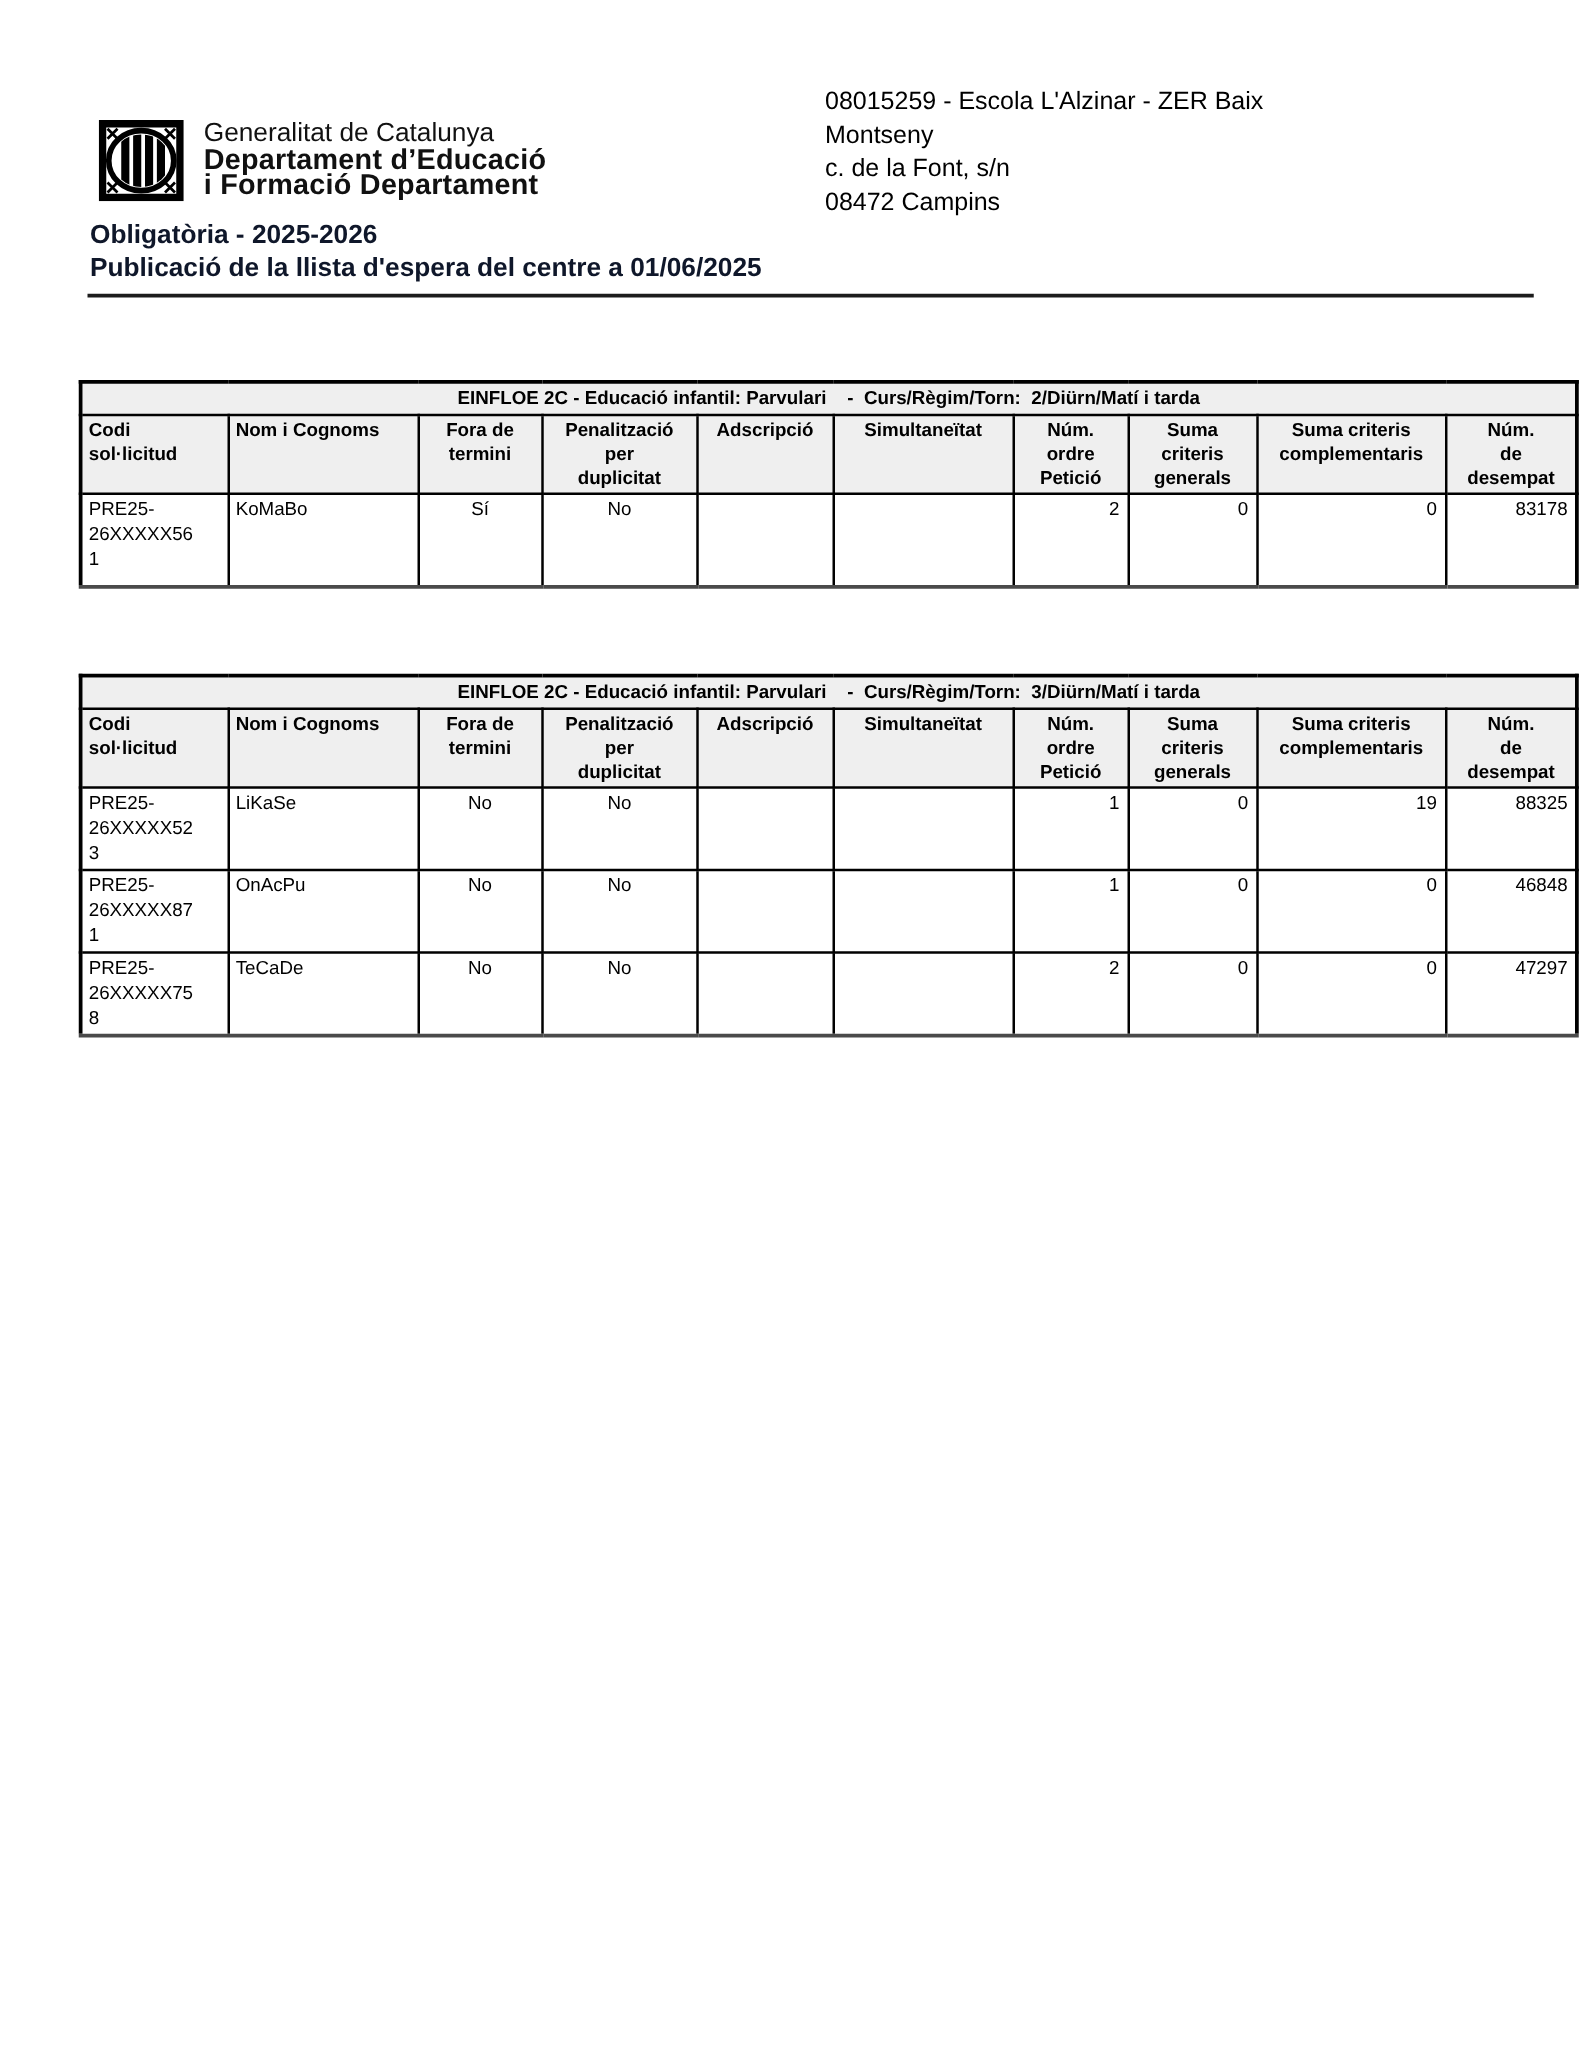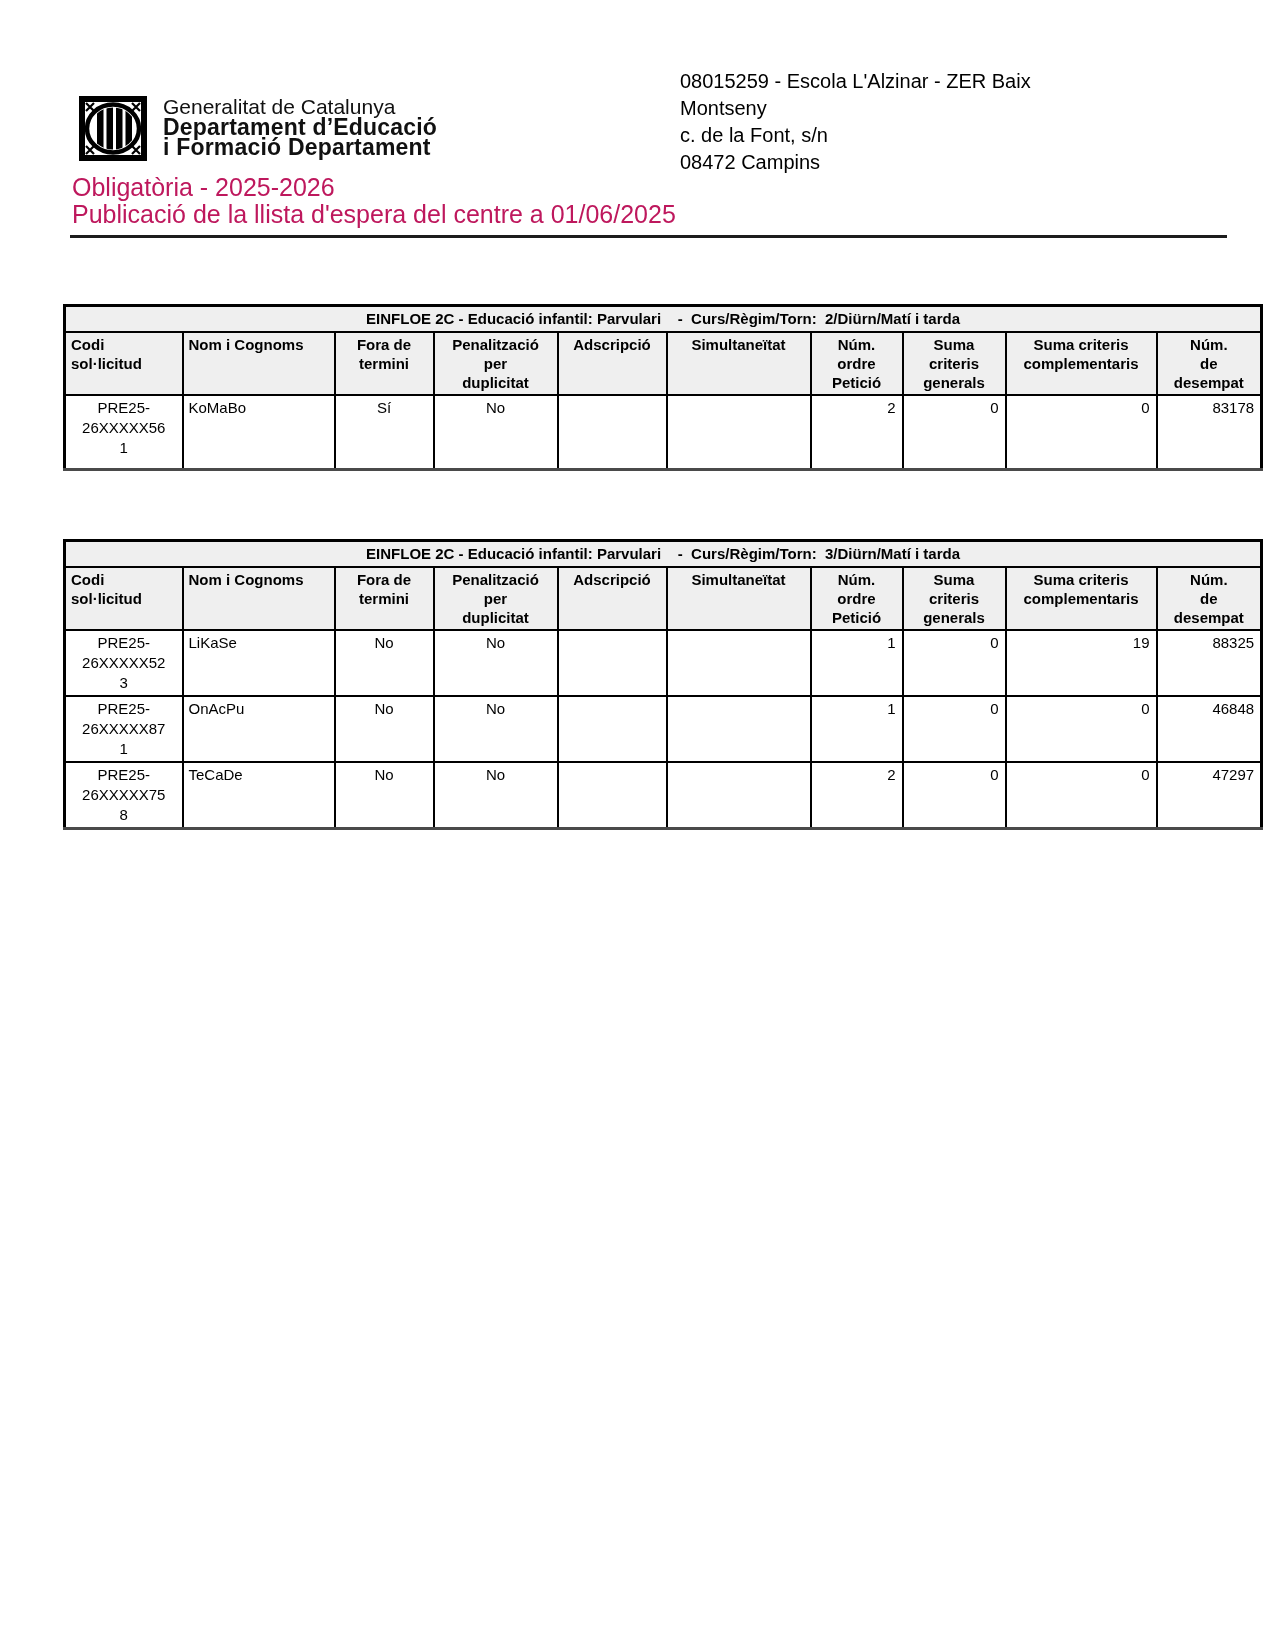--- a/index.html
+++ b/index.html
@@ -16,27 +16,27 @@
   
   .seal { position: absolute; left: 79px; top: 96px; }
   .org-block {
     position: absolute; left: 163px; top: 97px;
     line-height: 20px; white-space: nowrap;
   }
   .org-line1 { font-size: 21px; color: #111; }
   .org-line2, .org-line3 { font-size: 23px; font-weight: bold; color: #111; letter-spacing: 0.2px; }
 
   .school-block {
-    position: absolute; left: 680px; top: 68px; width: 432px;
+    position: absolute; left: 660px; top: 68px; width: 432px;
     font-size: 20px; line-height: 27px; color: #000;
   }
 
   .doc-titles {
     position: absolute; left: 72px; top: 174px;
-    font-size: 25px; font-weight: normal; line-height: 27px; color: #be185d;
+    font-size: 21px; font-weight: bold; line-height: 27px; color: #0f172a;
   }
   .title-rule {
     position: absolute; left: 70px; top: 235px;
     width: 1157px; height: 3px; background: #1c1c1c;
   }
 
   
   .wtable {
     border-collapse: collapse; table-layout: fixed;
     width: 1197px; background: #fff;
@@ -68,21 +68,21 @@
     white-space: pre-line;
     line-height: 19px;
     text-align: center;
     height: 60px;
   }
   th.al { text-align: left; margin-top: 10px; }
 
   .row-t1 { height: 74px; }
   .row-t2 { height: 66px; }
 
-  td.codi { text-align: center; white-space: pre-line; margin-left: 35px; }
+  td.codi { text-align: left; white-space: pre-line; margin-left: 35px; }
   td.nom  { text-align: left; }
   td.ctr  { text-align: center; }
   td.num  { text-align: right; padding-right: 6px; }
   tr.lastrow td { border-bottom: 3px solid #4a4a4a; }
 </style>
 </head>
 <body>
 
 <div class="page">
 

